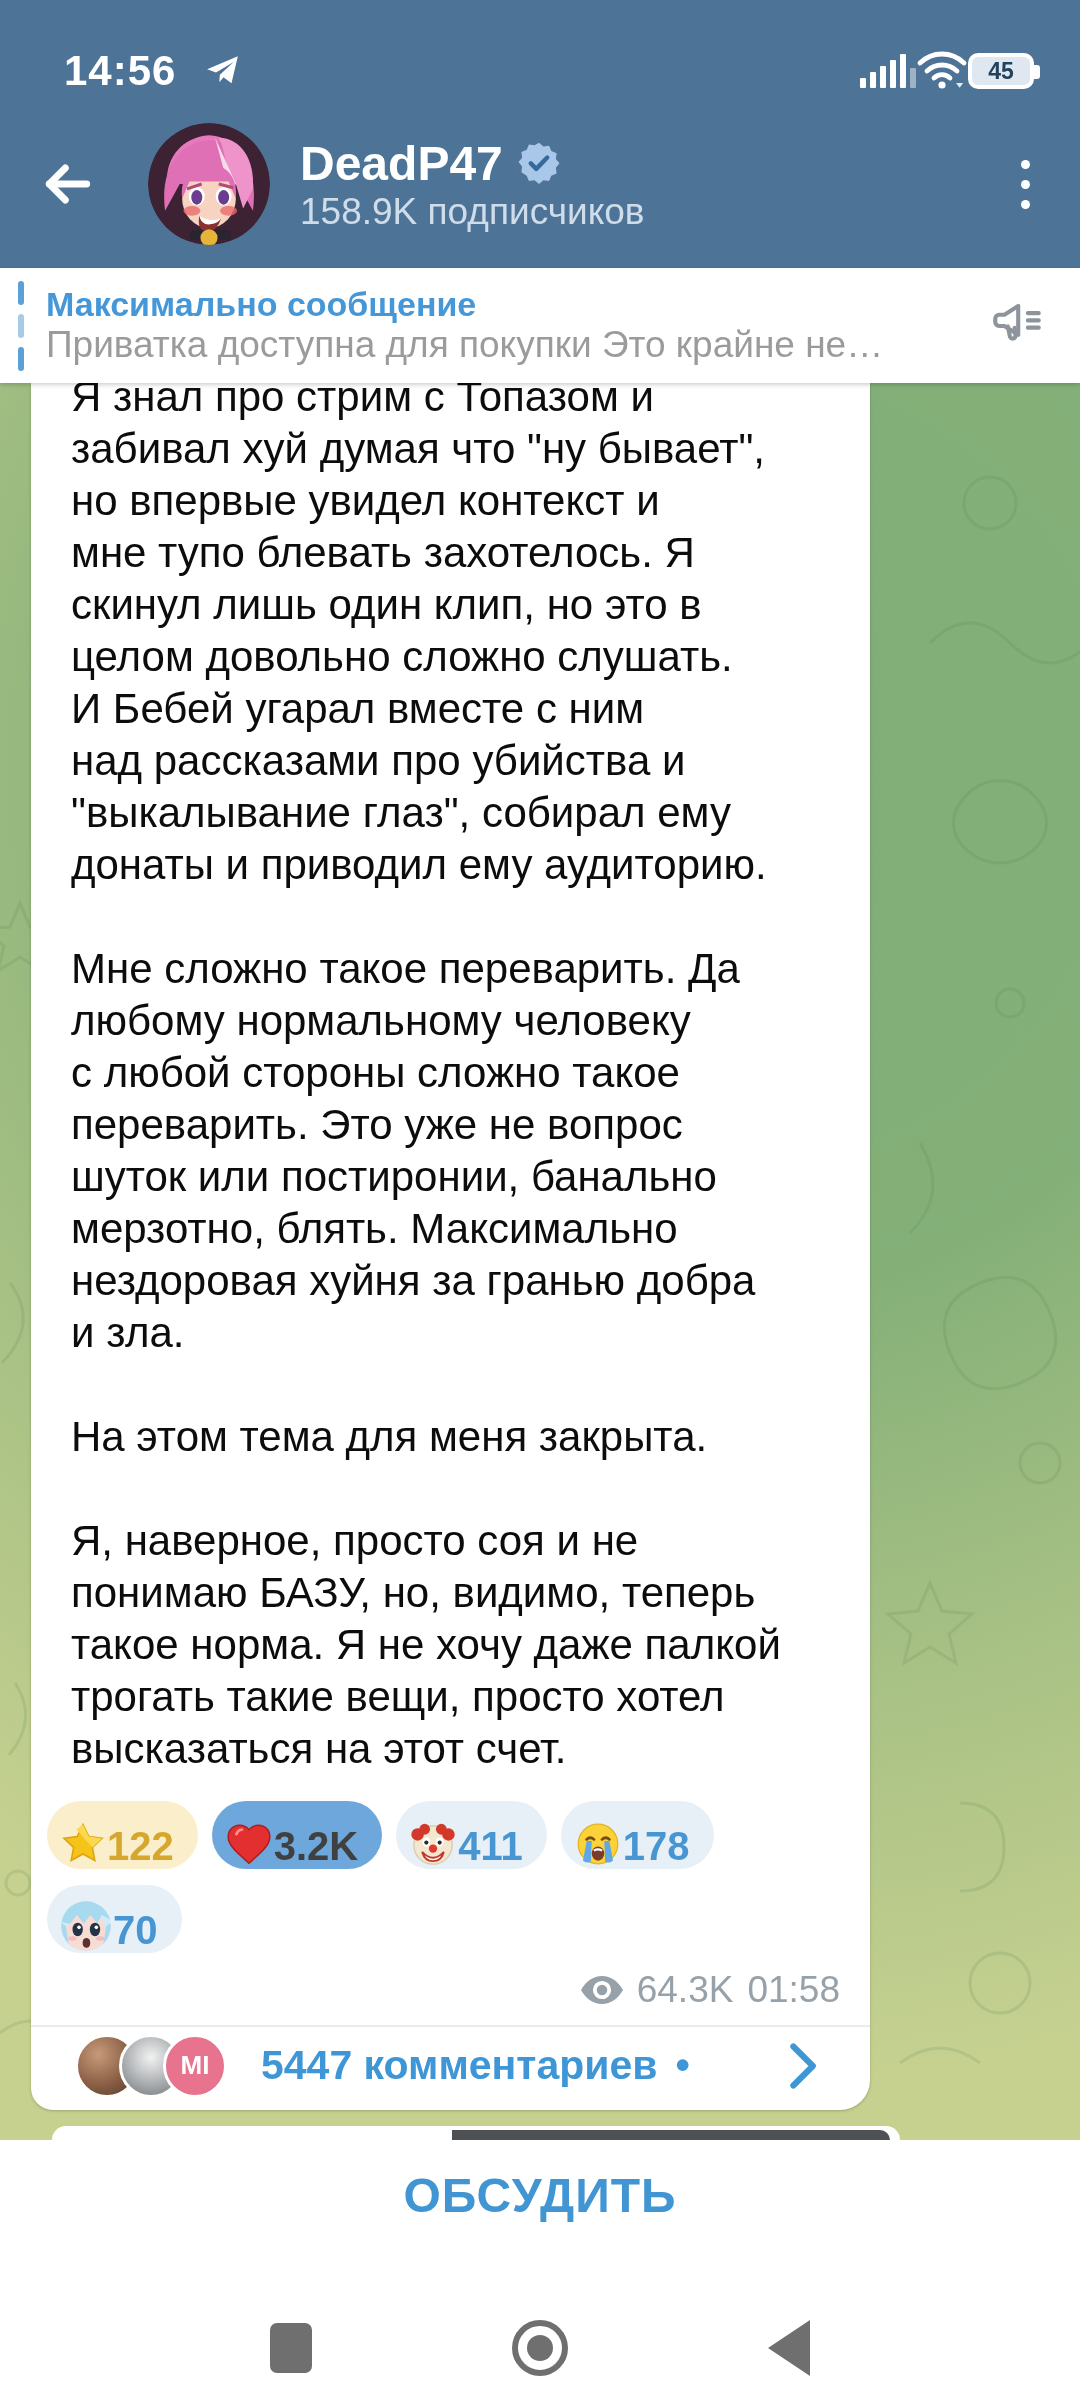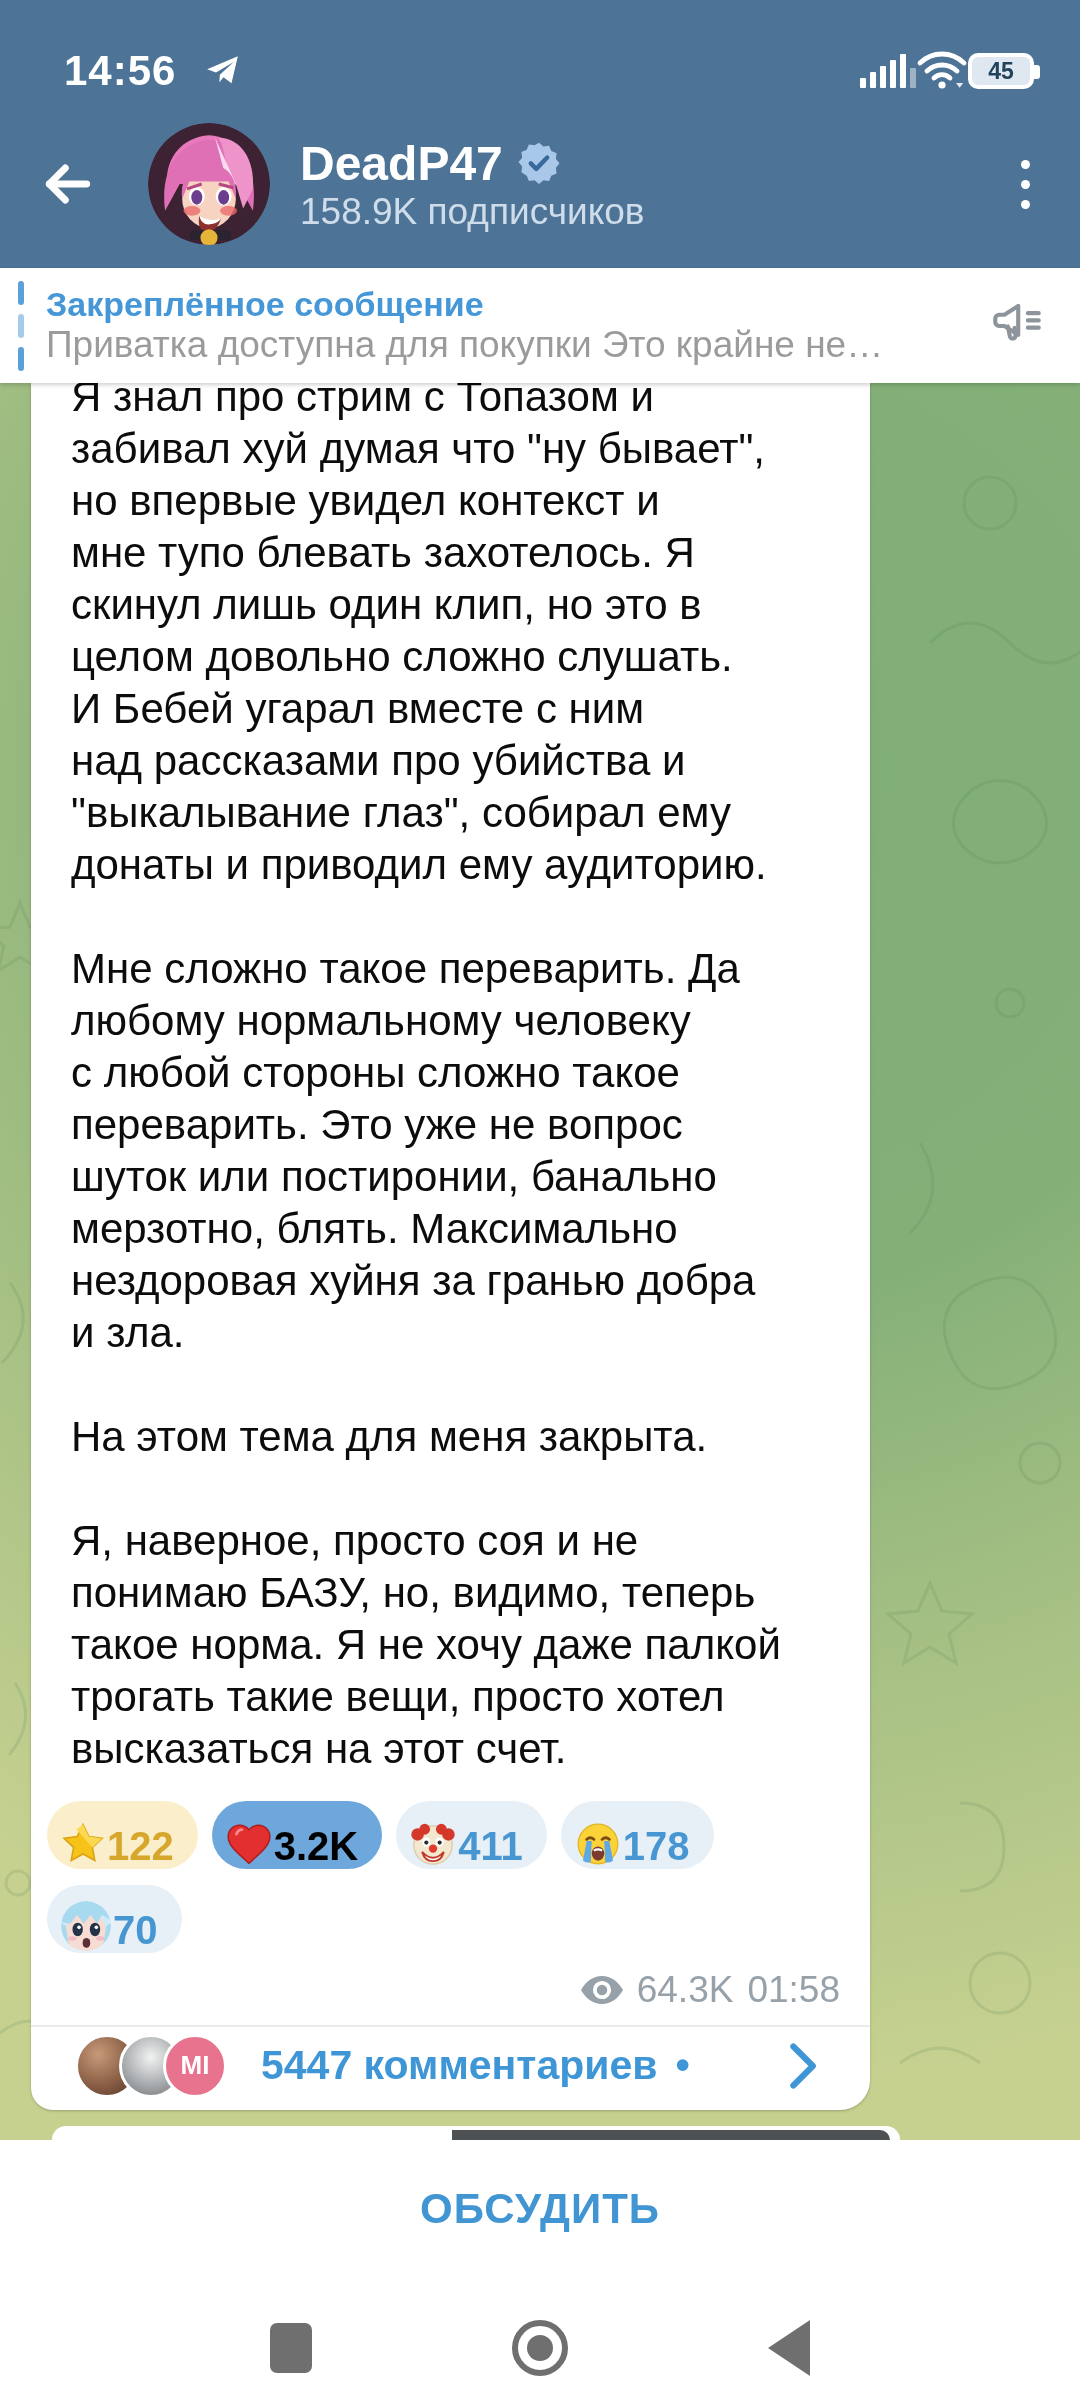--- a/index.html
+++ b/index.html
@@ -52,21 +52,21 @@
     border-radius:0 0 30px 22px;box-shadow:0 1px 3px rgba(0,0,0,.22);overflow:hidden;
     display:flex;flex-direction:column;}
   .msg-text{padding:0 26px 0 28px;margin-top:-12px;color:#0c0c0c;}
   .msg-text p{margin:0 12px 52px;font-size:42px;line-height:52px;white-space:pre-line;}
   .msg-text p:last-child{margin-bottom:0;}
 
   .reactions{padding:26px 20px 0 16px;display:flex;flex-wrap:wrap;gap:16px 14px;}
   .pill{height:68px;border-radius:34px;display:inline-flex;align-items:flex-end;gap:0;
     padding:0 24px 0 12px;background:#e7eff7;color:#4796d2;font-size:40px;font-weight:700;cursor:pointer;}
   .pill.gold{background:#fbeecb;color:#d7a62c;}
-  .pill.selected{background:#6da7dc;color:#000000;}
+  .pill.selected{background:#6da7dc;color:#404040;}
   .pill svg{display:block;}
 
   .meta-row{margin-top:16px;padding:0 30px 14px 28px;display:flex;align-items:center;justify-content:flex-end;
     gap:14px;color:#97a1aa;font-size:37px;}
   .divider{height:2px;background:#ebebeb;margin:0 0 0 0;}
   .comments-row{flex:1;display:flex;align-items:center;padding:0 48px 6px 44px;cursor:pointer;}
   .c-avatars{display:flex;align-items:center;margin-right:34px;}
   .c-av{width:64px;height:64px;border-radius:50%;border:3px solid #fff;flex:0 0 auto;}
   .c-av+.c-av{margin-left:-20px;}
   .c-av.a1{background:radial-gradient(circle at 35% 30%, #c79a79 0%, #8a5f45 55%, #53382a 100%);z-index:1;}
@@ -78,21 +78,21 @@
   .comments-chevron{margin-left:auto;display:flex;}
 
   .next-peek{position:absolute;left:52px;top:1743px;width:848px;height:14px;background:#fff;
     border-radius:26px 26px 0 0;overflow:hidden;}
   .next-peek .strip{position:absolute;left:400px;top:4px;width:438px;height:10px;background:#4d5154;
     border-top-right-radius:14px;}
 
   
   .bottom{position:absolute;top:2140px;left:0;width:1080px;height:260px;background:#fff;}
   .discuss{position:absolute;top:28px;left:0;width:100%;text-align:center;
-    color:#4195d2;font-size:42px;font-weight:700;letter-spacing:1px;cursor:pointer;margin-top:17px;}
+    color:#4195d2;font-size:48px;font-weight:700;letter-spacing:1px;cursor:pointer;}
   .nav{position:absolute;top:158px;left:0;width:100%;height:100px;display:flex;align-items:center;
     justify-content:space-between;padding:0 270px;}
   .nav-sq{width:42px;height:50px;background:#6f6f6f;border-radius:7px;cursor:pointer;}
   .nav-home{width:56px;height:56px;border:6px solid #6f6f6f;border-radius:50%;display:flex;
     align-items:center;justify-content:center;cursor:pointer;}
   .nav-home i{width:26px;height:26px;border-radius:50%;background:#6f6f6f;}
   .nav-back{width:0;height:0;border-top:28px solid transparent;border-bottom:28px solid transparent;
     border-right:42px solid #6f6f6f;cursor:pointer;}
 </style>
 </head>
@@ -177,21 +177,21 @@
       </span>
   </div>
 
   <div class="pinned">
     <span class="pin-ind">
         <i></i>
         <i></i>
         <i></i>
       </span>
     <span class="pin-texts">
-      <div class="pin-title">Закреплённое сообщение</div>
+      <div class="pin-title">Максимально сообщение</div>
       <div class="pin-preview">Приватка доступна для покупки Это крайне не…</div>
     </span>
     <span class="pin-icon">
       <svg width="58" height="58" viewBox="0 0 24 24" fill="none" stroke="#8d949b" stroke-width="1.7" stroke-linecap="round" stroke-linejoin="round">
         <path d="M12.5 4.5 6.8 8.2H4.6A1.6 1.6 0 0 0 3 9.8v1.4a1.6 1.6 0 0 0 1.6 1.6h2.2l5.7 3.7z"></path>
         <path d="M8.2 13l.9 4.3a1.2 1.2 0 0 0 2.3-.4L11 13.6"></path>
         <path d="M16.5 7.5h4.5M16.5 10.5h4.5M16.5 13.5h4.5"></path>
       </svg>
     </span>
   </div>

